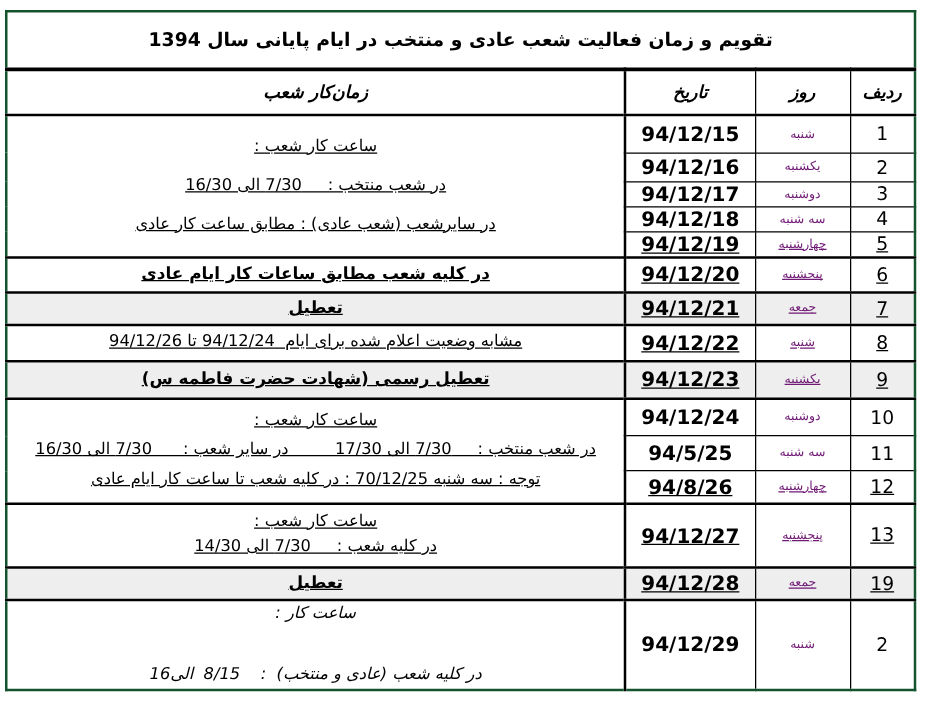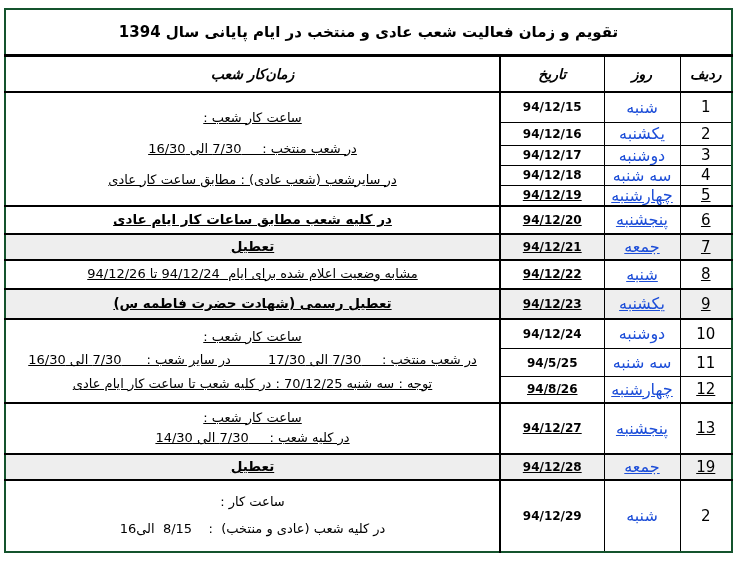--- a/index.html
+++ b/index.html
@@ -46,22 +46,22 @@
     font-weight: bold;
     height: 37px;
     font-style: italic;
   }
   
   .c-time { border-right: 2.5px solid #000 !important; }
   
   tr.sec-end > td, td.sec-cell { border-bottom: 2px solid #000; text-decoration: underline; }
   
   td.c-index { font-size: 15px; font-weight: 400; }
-  td.c-day   { font-size: 16px; color: #1d4ed8; }
-  td.c-date  { font-size: 12px; font-weight: 600; font-family: "DejaVu Sans", sans-serif; direction: ltr; }
+  td.c-day   { font-size: 10px; color: #701a75; }
+  td.c-date  { font-size: 16px; font-weight: 600; font-family: "DejaVu Sans", sans-serif; direction: ltr; }
   td.c-time  { font-size: 13px; }
   
   tr.holiday > td, td.holiday { background: var(--holiday-bg, #eeeeee); }
   
   .time-lines {
     display: flex;
     flex-direction: column;
     justify-content: space-evenly;
     align-items: center;
     height: 100%;
@@ -207,21 +207,21 @@
         <td class="c-time sec-cell holiday">
           <div class="time-line b">تعطیل</div>
         </td>
       </tr>
 
       <tr style="height:72px">
         <td class="c-index">2</td>
         <td class="c-day">شنبه</td>
         <td class="c-date">94/12/29</td>
         <td class="c-time">
-          <div class="time-lines" style="justify-content:center; gap:10px;">
+          <div class="time-lines" style="justify-content:space-between; gap:10px;font-style:italic;">
             <div class="time-line">ساعت کار :</div>
             <div class="time-line">در کلیه شعب (عادی و منتخب)  :    8/15  الی16</div>
           </div>
         </td>
       </tr>
     </tbody>
   </table>
 </div>
 
 </body></html>

